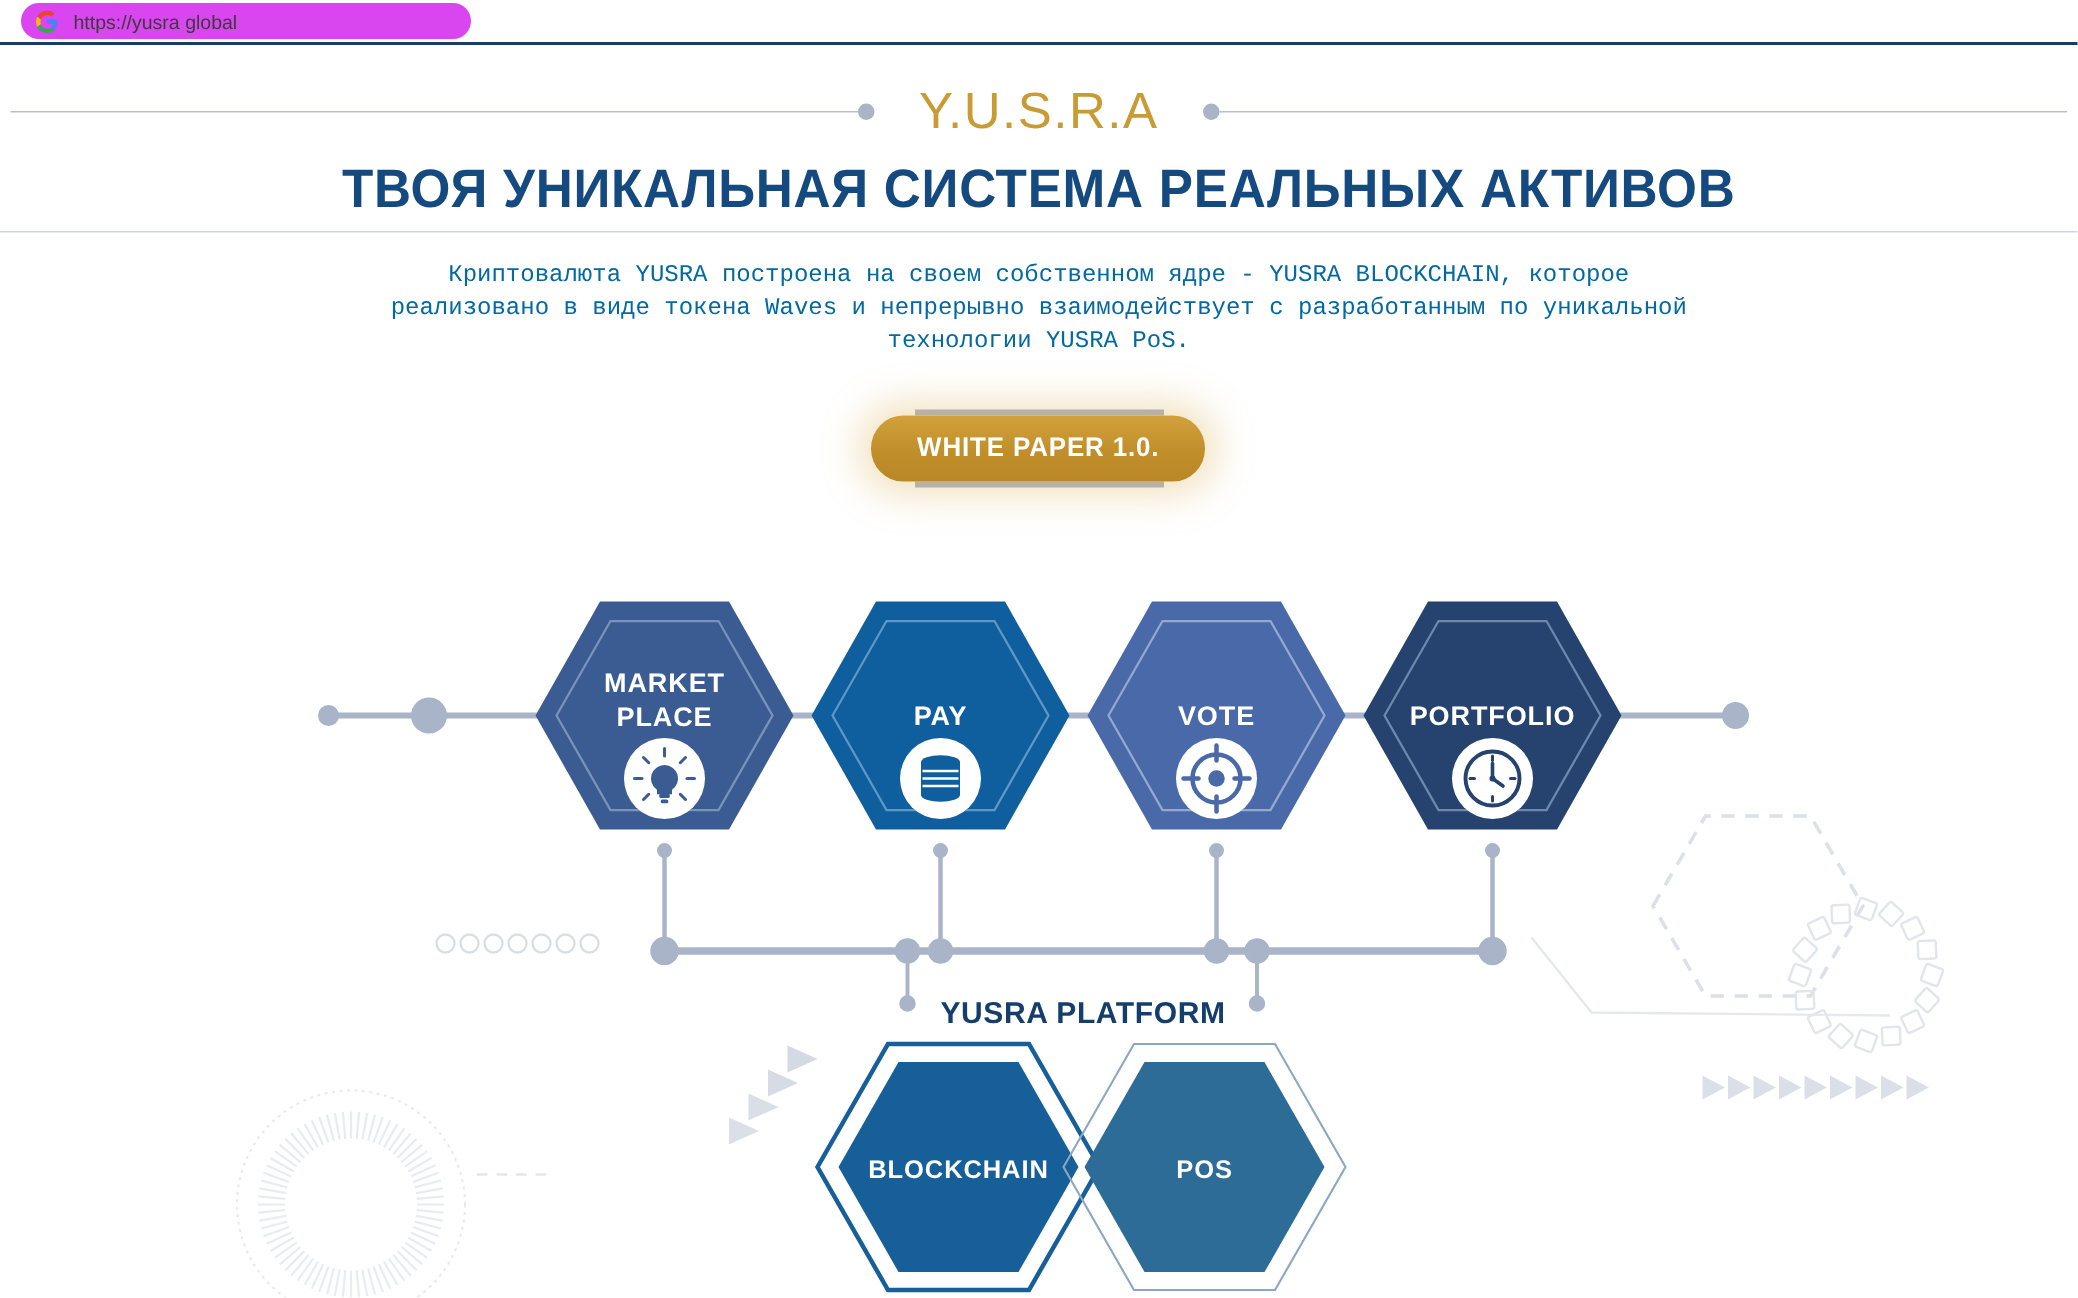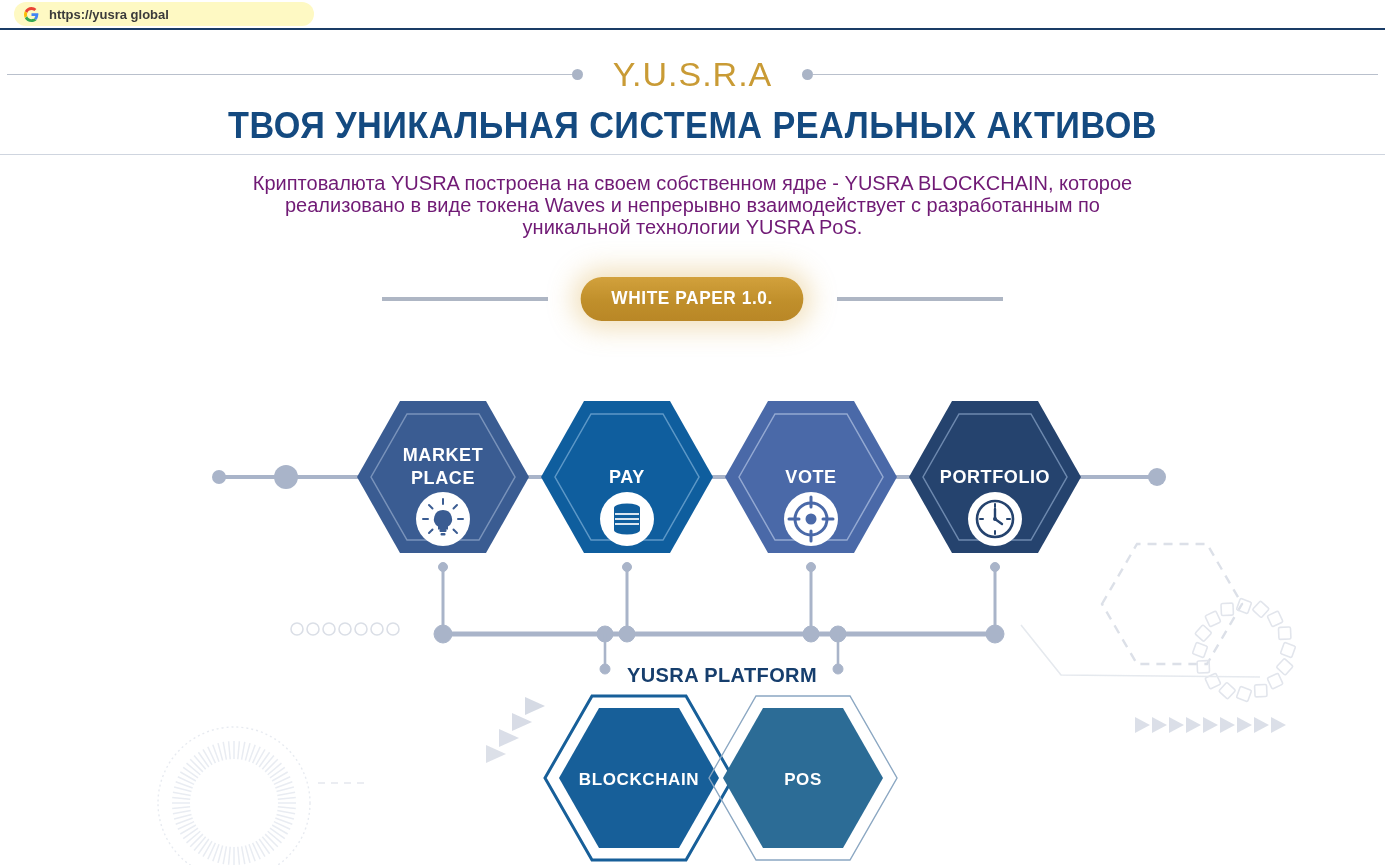--- a/index.html
+++ b/index.html
@@ -17,25 +17,24 @@
     width: 1385px; height: 30px;
     background: #ffffff;
     border-bottom: 2px solid #1a3c66;
     display: flex; align-items: center;
   }
   #url-pill {
     margin-left: 14px;
     height: 24px;
     flex: 0 0 auto;
     min-width: 300px;
-    background: #fef9c3;
+    background: #d946ef;
     border-radius: 13px;
     display: flex; align-items: center;
     padding: 0 16px 0 10px;
-    font-weight: bold;
   }
   #g-icon { width: 15px; height: 15px; flex: 0 0 auto; margin-right: 10px; }
   #url-text {
     font-size: 13px; color: #3b3b3b;
     white-space: nowrap;
     font-family: "Liberation Sans", sans-serif;
   }
 
   
   #page {
@@ -82,30 +81,30 @@
     position: absolute; left: 0; top: 122px;
     width: 1385px; height: 1px; background: #cfd5df;
   }
 
   
   #lead {
     position: absolute; left: 50%; top: 140px;
     transform: translateX(-50%);
     width: 880px;
     text-align: center;
-    font-size: 20px; line-height: 22px;
-    color: #701a75;
-    font-family: Liberation Sans, sans-serif;
+    font-size: 16px; line-height: 22px;
+    color: #0369a1;
+    font-family: Liberation Mono, monospace;
   }
 
   
   #wp-row {
     position: absolute; left: 0; top: 232px;
     width: 1385px; height: 70px;
-    display: flex; align-items: center; justify-content: center;
+    display: flex; align-items: center; justify-content: center; flex-direction: column;
   }
   .wp-rule { height: 4px; background: #aeb6c4; width: 166px; flex: 0 0 auto; }
   #wp-button {
     position: relative;
     margin: 0 28px;
     padding: 11px 32px 12px;
     border-radius: 24px;
     background: linear-gradient(180deg, #d2a13c 0%, #c08f2b 55%, #b98726 100%);
     color: #ffffff;
     font-size: 18px; font-weight: bold;

